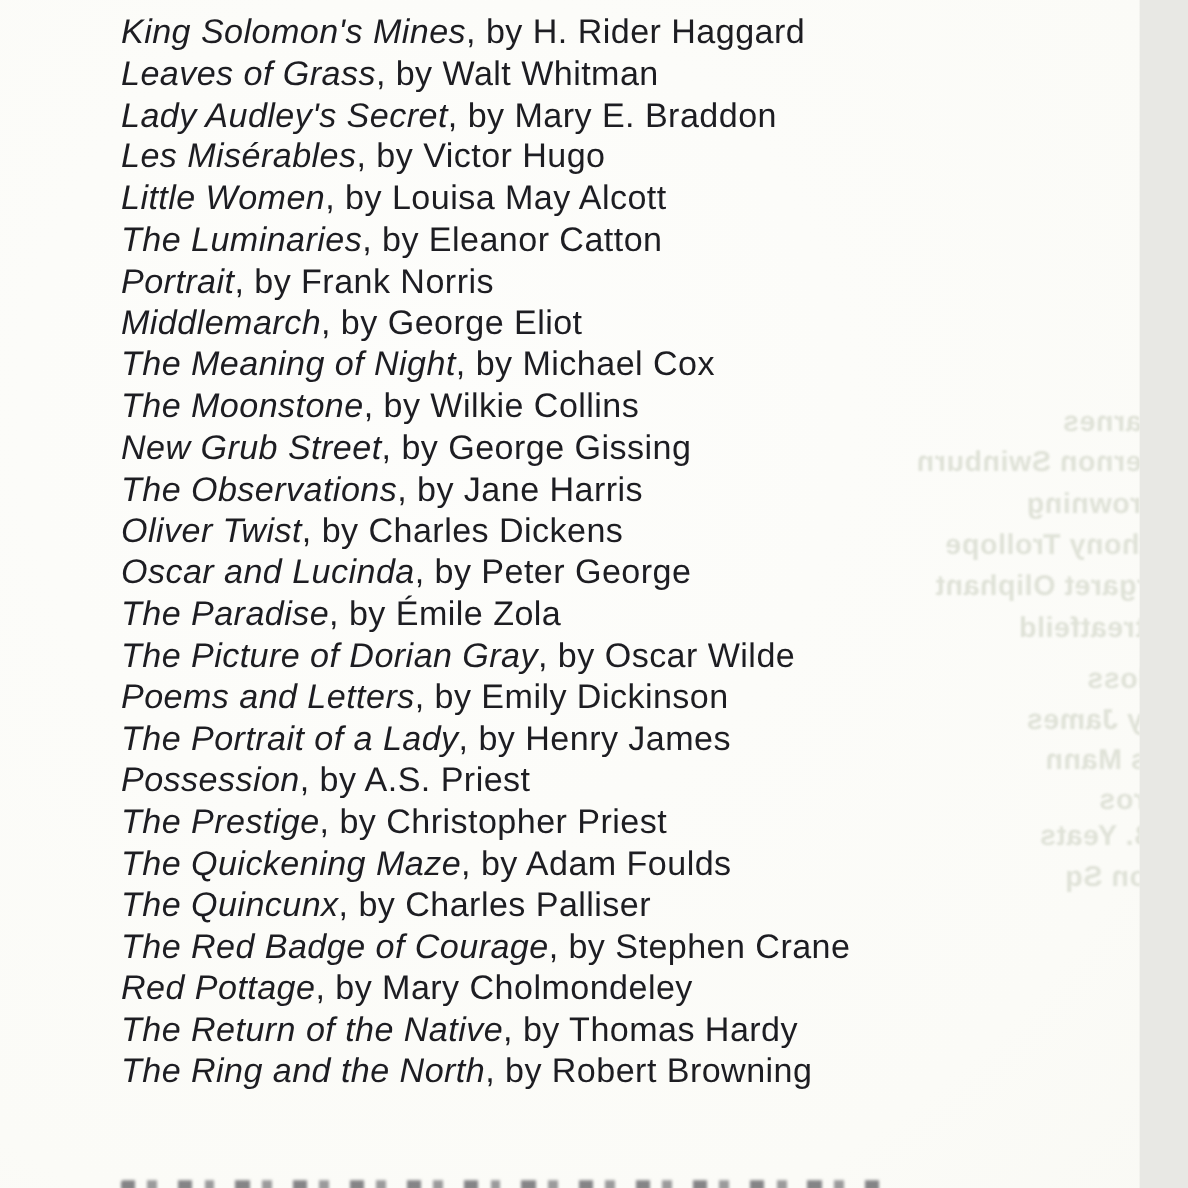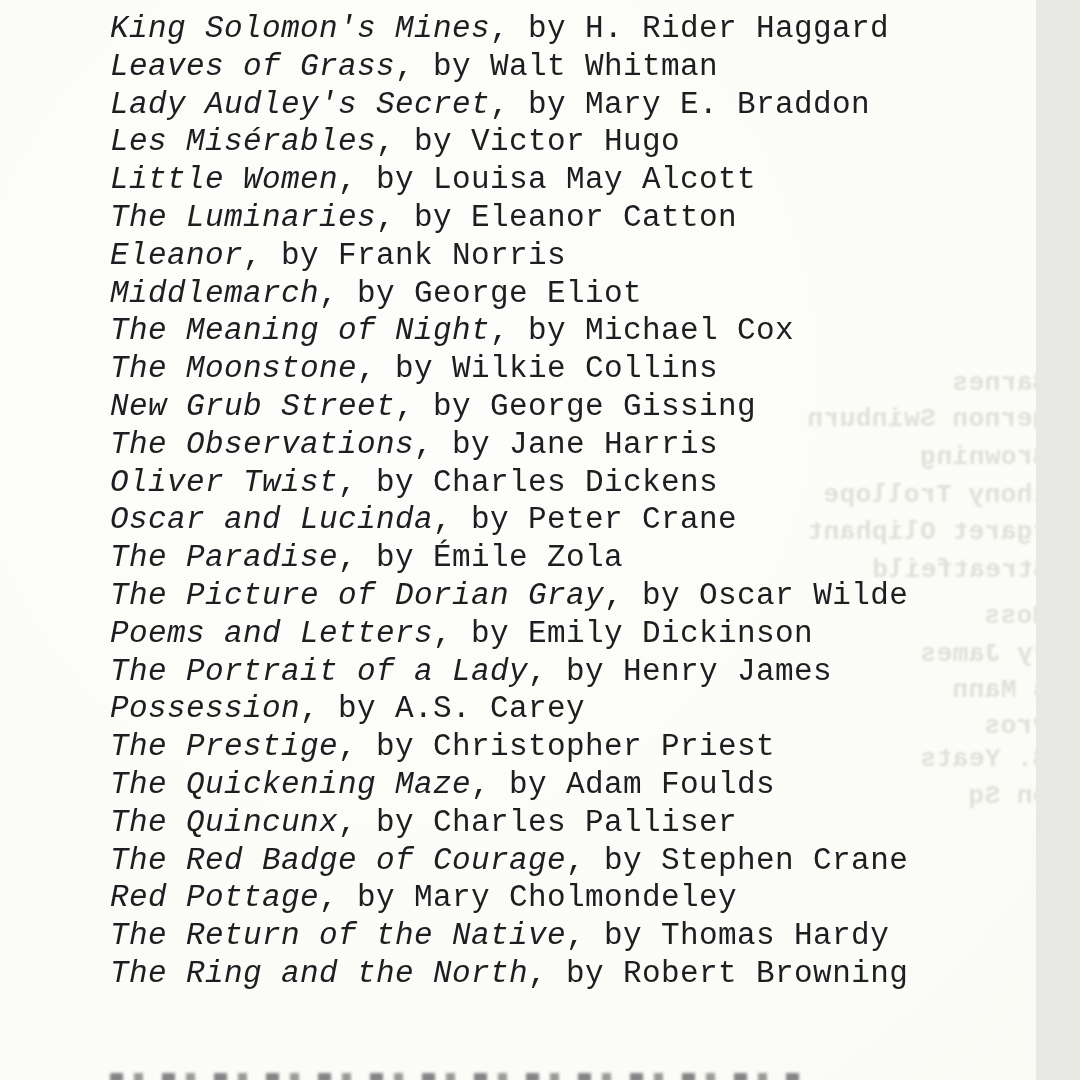--- a/index.html
+++ b/index.html
@@ -1,21 +1,21 @@
 <!DOCTYPE html>
 <html><head>
 <meta charset="utf-8">
 <style>
   html,body{margin:0;padding:0;background:#e8e8e4;}
   .page{
     position:relative;
     width:1036px;height:1080px;
     overflow:hidden;
     background:radial-gradient(130% 130% at 38% 35%, #fdfdfb 0%, #fbfbf7 55%, #f6f6f0 100%);
-    font-family:Liberation Mono, monospace;
+    font-family:Liberation Sans, sans-serif;
   }
   .list{
     position:absolute;left:110px;top:10px;
     font-size:31px;line-height:37.8px;
     letter-spacing:0.4px;
     color:#1d1d22;
     white-space:nowrap;
   }
   .row{height:37.8px;}
   .row .t{font-style:italic;}
@@ -46,33 +46,33 @@
 <body>
 
 <div class="page">
   <div class="list">
       <div class="row"><span class="t">King Solomon's Mines</span><span>, by </span><span>H. Rider Haggard</span></div>
       <div class="row"><span class="t">Leaves of Grass</span><span>, by </span><span>Walt Whitman</span></div>
       <div class="row"><span class="t">Lady Audley's Secret</span><span>, by </span><span>Mary E. Braddon</span></div>
       <div class="row"><span class="t">Les Misérables</span><span>, by </span><span>Victor Hugo</span></div>
       <div class="row"><span class="t">Little Women</span><span>, by </span><span>Louisa May Alcott</span></div>
       <div class="row"><span class="t">The Luminaries</span><span>, by </span><span>Eleanor Catton</span></div>
-      <div class="row"><span class="t">Eleanor</span><span>, by </span><span>Frank Norris</span></div>
+      <div class="row"><span class="t">Portrait</span><span>, by </span><span>Frank Norris</span></div>
       <div class="row"><span class="t">Middlemarch</span><span>, by </span><span>George Eliot</span></div>
       <div class="row"><span class="t">The Meaning of Night</span><span>, by </span><span>Michael Cox</span></div>
       <div class="row"><span class="t">The Moonstone</span><span>, by </span><span>Wilkie Collins</span></div>
       <div class="row"><span class="t">New Grub Street</span><span>, by </span><span>George Gissing</span></div>
       <div class="row"><span class="t">The Observations</span><span>, by </span><span>Jane Harris</span></div>
       <div class="row"><span class="t">Oliver Twist</span><span>, by </span><span>Charles Dickens</span></div>
-      <div class="row"><span class="t">Oscar and Lucinda</span><span>, by </span><span>Peter Crane</span></div>
+      <div class="row"><span class="t">Oscar and Lucinda</span><span>, by </span><span>Peter George</span></div>
       <div class="row"><span class="t">The Paradise</span><span>, by </span><span>Émile Zola</span></div>
       <div class="row"><span class="t">The Picture of Dorian Gray</span><span>, by </span><span>Oscar Wilde</span></div>
       <div class="row"><span class="t">Poems and Letters</span><span>, by </span><span>Emily Dickinson</span></div>
       <div class="row"><span class="t">The Portrait of a Lady</span><span>, by </span><span>Henry James</span></div>
-      <div class="row"><span class="t">Possession</span><span>, by </span><span>A.S. Carey</span></div>
+      <div class="row"><span class="t">Possession</span><span>, by </span><span>A.S. Priest</span></div>
       <div class="row"><span class="t">The Prestige</span><span>, by </span><span>Christopher Priest</span></div>
       <div class="row"><span class="t">The Quickening Maze</span><span>, by </span><span>Adam Foulds</span></div>
       <div class="row"><span class="t">The Quincunx</span><span>, by </span><span>Charles Palliser</span></div>
       <div class="row"><span class="t">The Red Badge of Courage</span><span>, by </span><span>Stephen Crane</span></div>
       <div class="row"><span class="t">Red Pottage</span><span>, by </span><span>Mary Cholmondeley</span></div>
       <div class="row"><span class="t">The Return of the Native</span><span>, by </span><span>Thomas Hardy</span></div>
       <div class="row"><span class="t">The Ring and the North</span><span>, by </span><span>Robert Browning</span></div>
     </div>
   <div id="bleed">
       <div class="bleed-line" style="top: 368px;">n Barnes</div>

